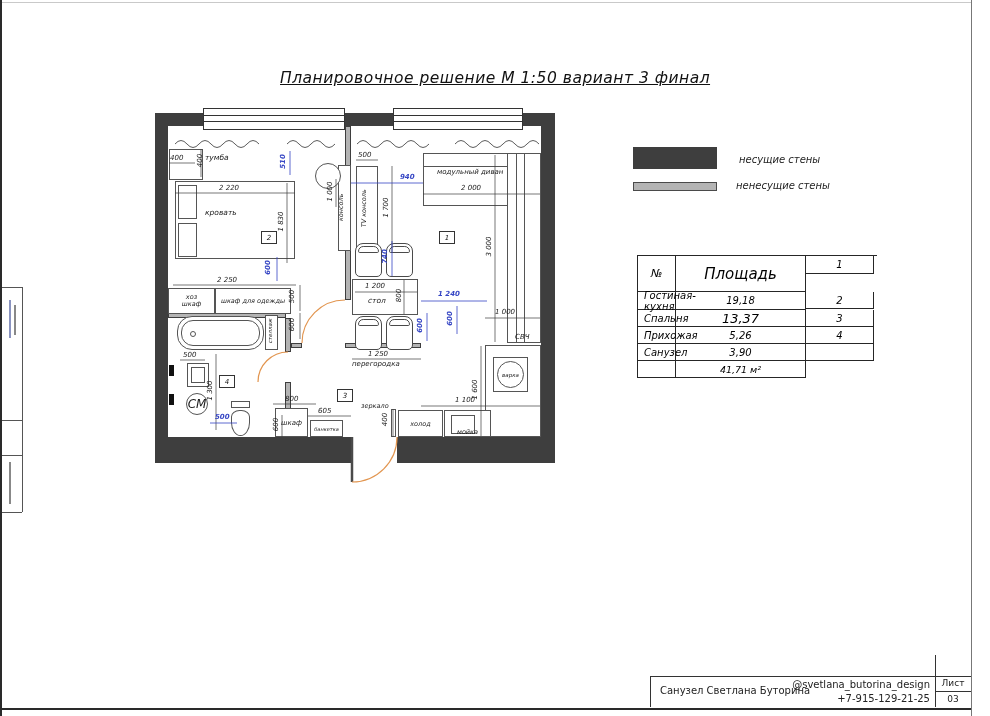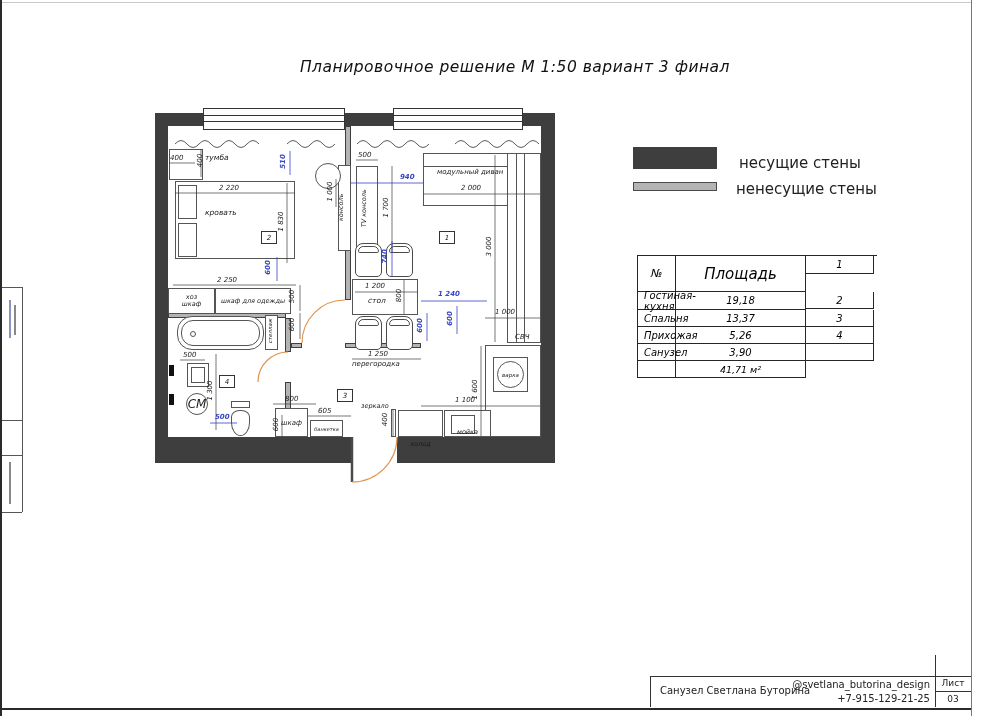--- a/index.html
+++ b/index.html
@@ -13,25 +13,25 @@
   .dim{position:absolute;font-style:italic;font-size:7px;color:#1c1c1c;white-space:nowrap;line-height:1;}
   .dim.blue{color:#3545c4;font-weight:bold;}
   .v{transform:rotate(-90deg);transform-origin:center;}
   .badge{position:absolute;width:14px;height:11px;border:1px solid #333;background:#fff;
          font-size:7px;font-style:italic;display:flex;align-items:center;justify-content:center;color:#111;}
   .chair{position:absolute;background:#fff;border:1.3px solid #4a4a4a;border-radius:8px 8px 5px 5px;box-sizing:border-box;}
   .chair::before{content:"";position:absolute;left:2px;right:2px;top:2px;height:5px;
          border:1px solid #4a4a4a;border-radius:6px 6px 2px 2px;}
   .cell{border-right:1.4px solid #262626;border-bottom:1.4px solid #262626;display:flex;align-items:center;box-sizing:border-box;}
   .cen{justify-content:center;}
-  #title{position:absolute;left:280px;top:58px;width:470px;text-align:center;
+  #title{position:absolute;left:280px;top:69px;width:470px;
          font-size:15.5px;font-style:italic;color:#111;letter-spacing:0.5px;
-         }
+         text-decoration:underline;}
   #legend-title{position:absolute;left:642px;top:118px;font-size:14.5px;font-style:italic;color:#111;letter-spacing:1px;}
-  .leg-label{position:absolute;font-size:15px;color:#222;}
+  .leg-label{position:absolute;font-size:10px;font-style:italic;color:#222;}
   .tb-text{position:absolute;font-size:10px;color:#222;}
 </style>
 </head>
 <body>
 <div id="sheet">
 
 <div class="abs" style="left:2px;top:2px;width:969px;height:1px;background:#c9c9c9;"></div>
 <div class="abs" style="left:0;top:0;width:2px;height:716px;background:#2a2a2a;"></div>
 <div class="abs" style="left:2px;top:708px;width:969px;height:2px;background:#2a2a2a;"></div>
 <div class="abs" style="left:971px;top:0;width:1px;height:716px;background:#777;"></div>
@@ -69,21 +69,21 @@
   <div class="cell cen" style="height:18px;font-size:10px;">
         <span>19,18</span>
       </div>
 
   <div class="cell cen" style="height:17px;font-size:10px;">
         <span>2</span>
       </div>
   <div class="cell" style="height:17px;font-size:10px;padding-left:6px;">
         <span>Спальня</span>
       </div>
-  <div class="cell cen" style="height:17px;font-size:10px;font-style:italic;">
+  <div class="cell cen" style="height:17px;font-size:13px;font-style:italic;">
         <span>13,37</span>
       </div>
 
   <div class="cell cen" style="height:17px;font-size:10px;">
         <span>3</span>
       </div>
   <div class="cell" style="height:17px;font-size:10px;padding-left:6px;">
         <span>Прихожая</span>
       </div>
   <div class="cell cen" style="height:17px;font-size:10px;">
@@ -257,21 +257,21 @@
   <div class="abs" style="left:31px;top:280px;width:22px;height:22px;display:flex;align-items:center;justify-content:center;font-style:italic;font-size:12px;color:#1a1a1a;">
     <span>СМ</span>
   </div>
   <div class="lbl" style="left:206px;top:290px;font-size:6.5px;">зеркало</div>
   <div class="abs" style="left:120px;top:295px;width:33px;height:29px;display:flex;align-items:center;justify-content:center;font-style:italic;font-size:7px;color:#1a1a1a;">
     <span>шкаф</span>
   </div>
   <div class="abs" style="left:155px;top:307px;width:33px;height:17px;display:flex;align-items:center;justify-content:center;font-style:italic;font-size:5px;color:#1a1a1a;">
     <span>банкетка</span>
   </div>
-  <div class="abs" style="left:243px;top:297px;width:45px;height:27px;display:flex;align-items:center;justify-content:center;font-style:italic;font-size:6.5px;color:#1a1a1a;margin-top:20px;">
+  <div class="abs" style="left:243px;top:297px;width:45px;height:27px;display:flex;align-items:center;justify-content:center;font-style:italic;font-size:6.5px;color:#1a1a1a;">
     <span>холод</span>
   </div>
   <div class="abs" style="left:289px;top:297px;width:47px;height:27px;display:flex;align-items:flex-end;justify-content:center;font-style:italic;font-size:6.5px;color:#1a1a1a;padding-bottom:1px;box-sizing:border-box;">
     <span>мойка</span>
   </div>
   <div class="lbl" style="left:360px;top:221px;font-size:7px;">СВЧ</div>
   <div class="abs" style="left:342px;top:248px;width:27px;height:27px;display:flex;align-items:center;justify-content:center;font-style:italic;font-size:5.5px;color:#1a1a1a;">
     <span>варка</span>
   </div>
 

